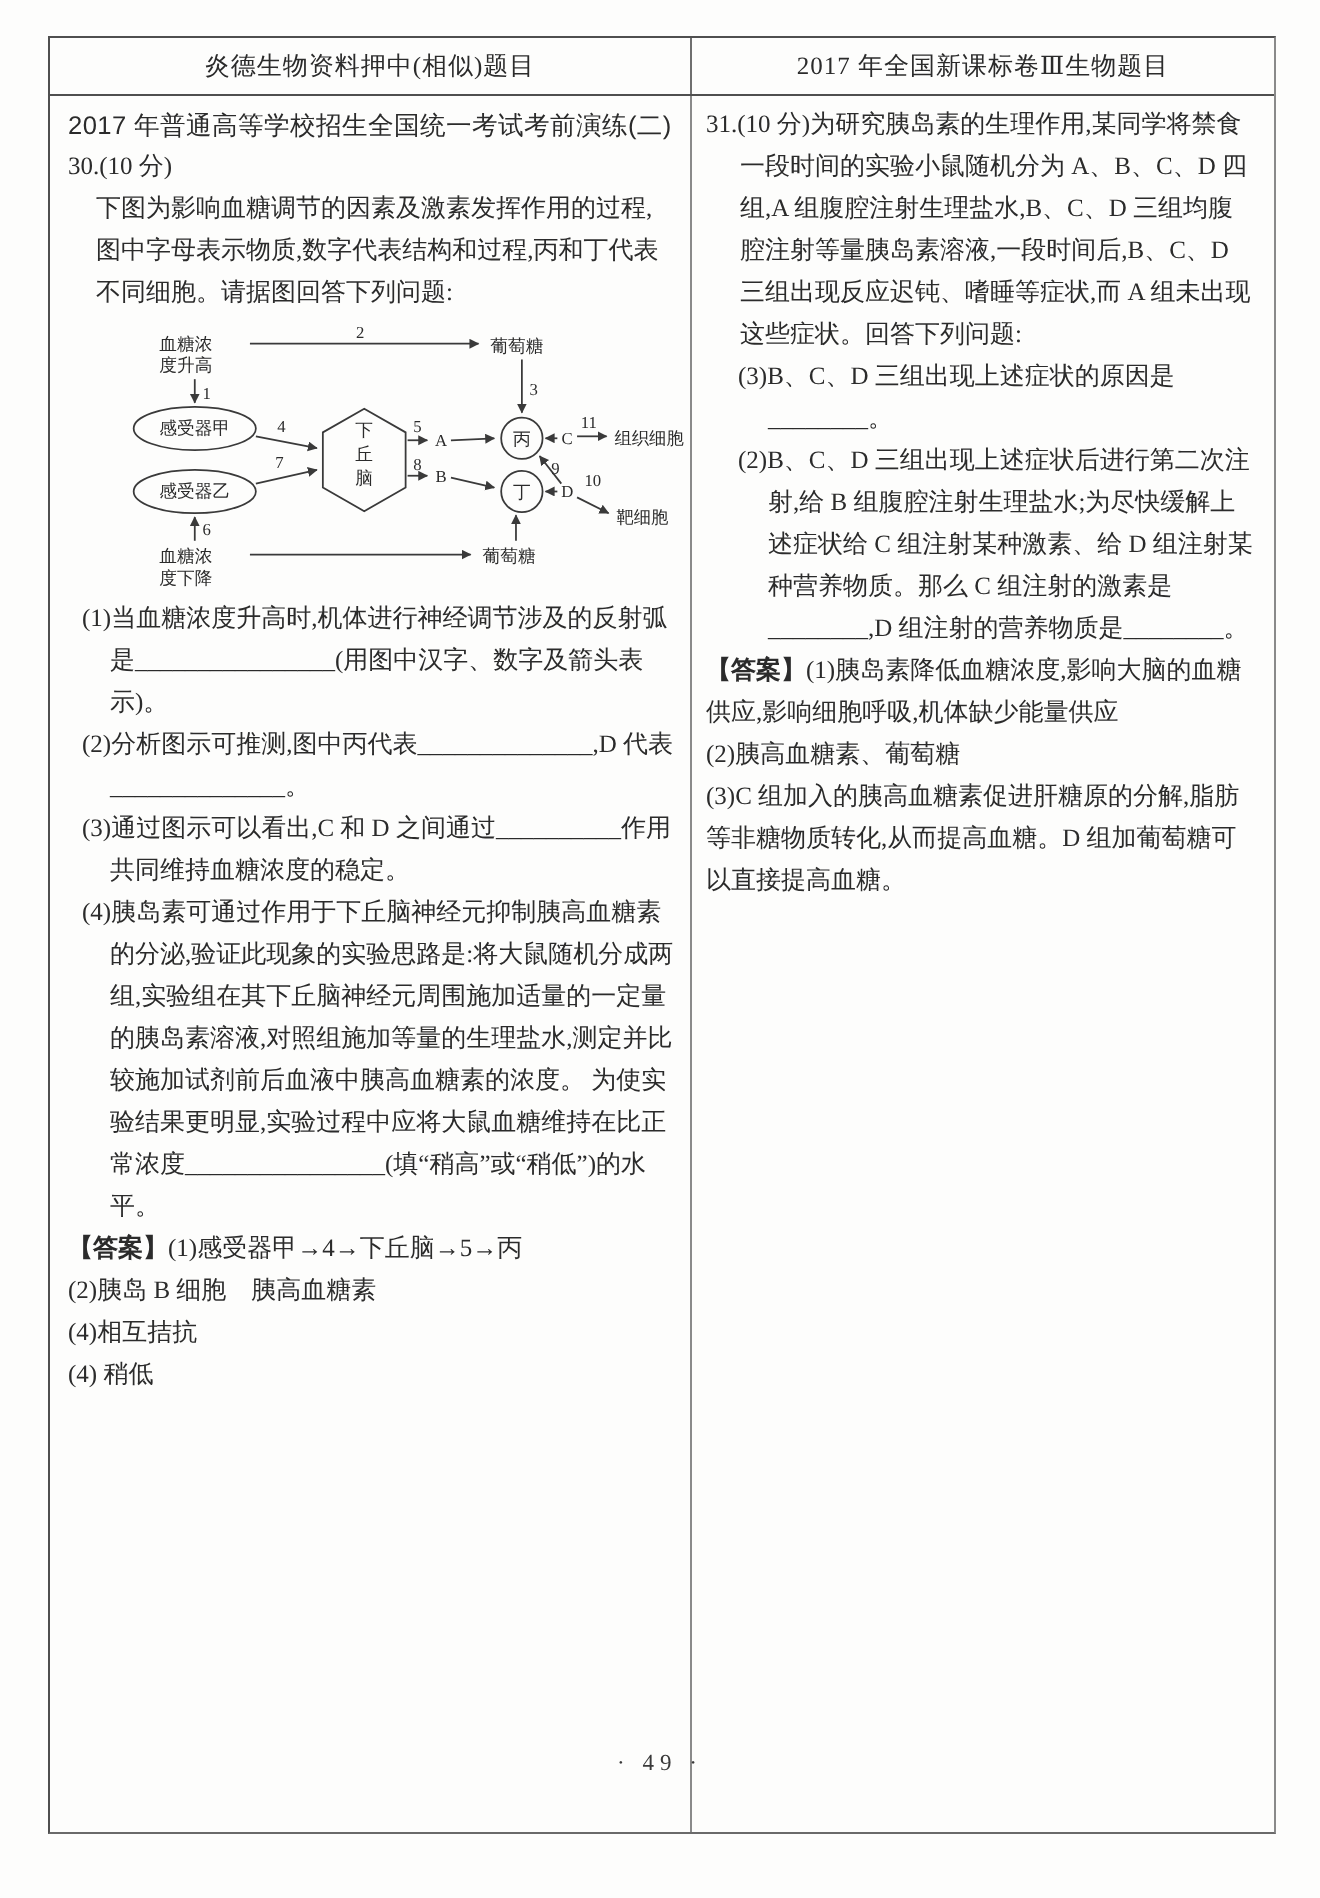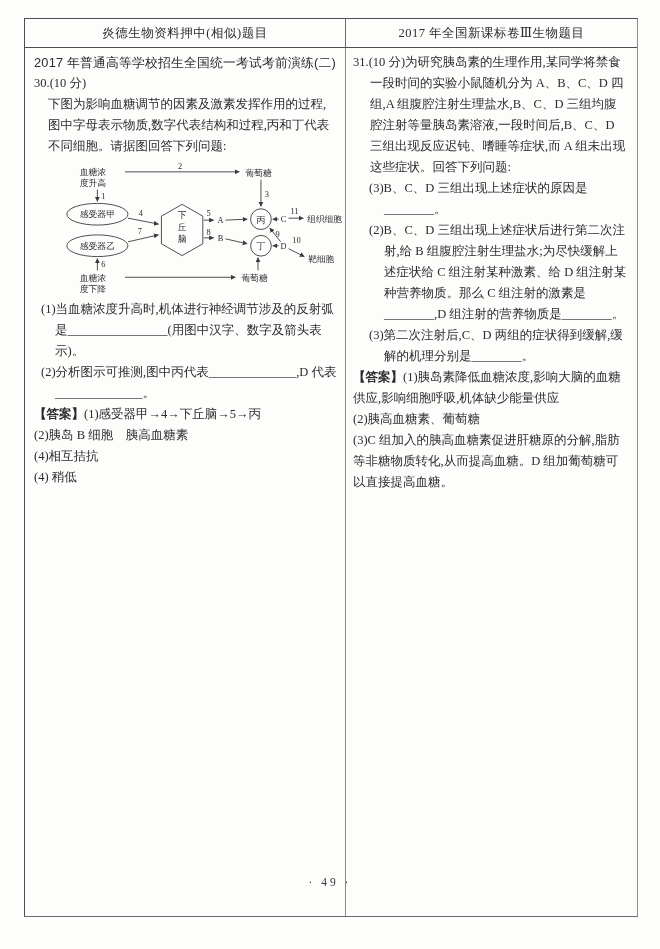--- a/index.html
+++ b/index.html
@@ -142,32 +142,33 @@
           <text class="t-cjk-s" x="44" y="121">血糖浓</text>
           <text class="t-cjk-s" x="44" y="132">度下降</text>
 
           <line x1="90" y1="117" x2="202" y2="117" marker-end="url(#arr)"></line>
           <text class="t-cjk-s" x="208" y="121">葡萄糖</text>
           <line x1="225" y1="110" x2="225" y2="97" marker-end="url(#arr)"></line>
         </svg>
 
         <p class="qitem">(1)当血糖浓度升高时,机体进行神经调节涉及的反射弧是________________(用图中汉字、数字及箭头表示)。</p>
         <p class="qitem">(2)分析图示可推测,图中丙代表______________,D 代表______________。</p>
+        <p class="qitem">(3)通过图示可以看出,C 和 D 之间通过__________作用共同维持血糖浓度的稳定。</p>
+        <p class="qitem">(4)胰岛素可通过作用于下丘脑神经元抑制胰高血糖素的分泌,验证此现象的实验思路是:将大鼠随机分成两组,实验组在其下丘脑神经元周围施加适量的一定量的胰岛素溶液,对照组施加等量的生理盐水,测定并比较施加试剂前后血液中胰高血糖素的浓度。 为使实验结果更明显,实验过程中应将大鼠血糖维持在比正常浓度________________(填“稍高”或“稍低”)的水平。</p>
 
         <p class="ans"><span class="ans-label">【答案】</span><span>(1)感受器甲→4→下丘脑→5→丙</span></p>
         <p class="ans">(2)胰岛 B 细胞　胰高血糖素</p>
         <p class="ans">(4)相互拮抗</p>
         <p class="ans">(4) 稍低</p>
       </div>
 
       <div class="col col-right">
         <p class="r-intro">31.(10 分)为研究胰岛素的生理作用,某同学将禁食一段时间的实验小鼠随机分为 A、B、C、D 四组,A 组腹腔注射生理盐水,B、C、D 三组均腹腔注射等量胰岛素溶液,一段时间后,B、C、D 三组出现反应迟钝、嗜睡等症状,而 A 组未出现这些症状。回答下列问题:</p>
         <p class="r-item">(3)B、C、D 三组出现上述症状的原因是________。</p>
         <p class="r-item">(2)B、C、D 三组出现上述症状后进行第二次注射,给 B 组腹腔注射生理盐水;为尽快缓解上述症状给 C 组注射某种激素、给 D 组注射某种营养物质。那么 C 组注射的激素是________,D 组注射的营养物质是________。</p>
-        <p class="r-item">(3)第二次注射后,C、D 两组的症状得到缓解,缓解的机理分别是________。</p>
 
         <p class="ans"><span class="ans-label">【答案】</span><span>(1)胰岛素降低血糖浓度,影响大脑的血糖供应,影响细胞呼吸,机体缺少能量供应</span></p>
         <p class="ans">(2)胰高血糖素、葡萄糖</p>
         <p class="ans">(3)C 组加入的胰高血糖素促进肝糖原的分解,脂肪等非糖物质转化,从而提高血糖。D 组加葡萄糖可以直接提高血糖。</p>
       </div>
 
     </div>
   </div>
 
   <div class="footer">· 49 ·</div>

